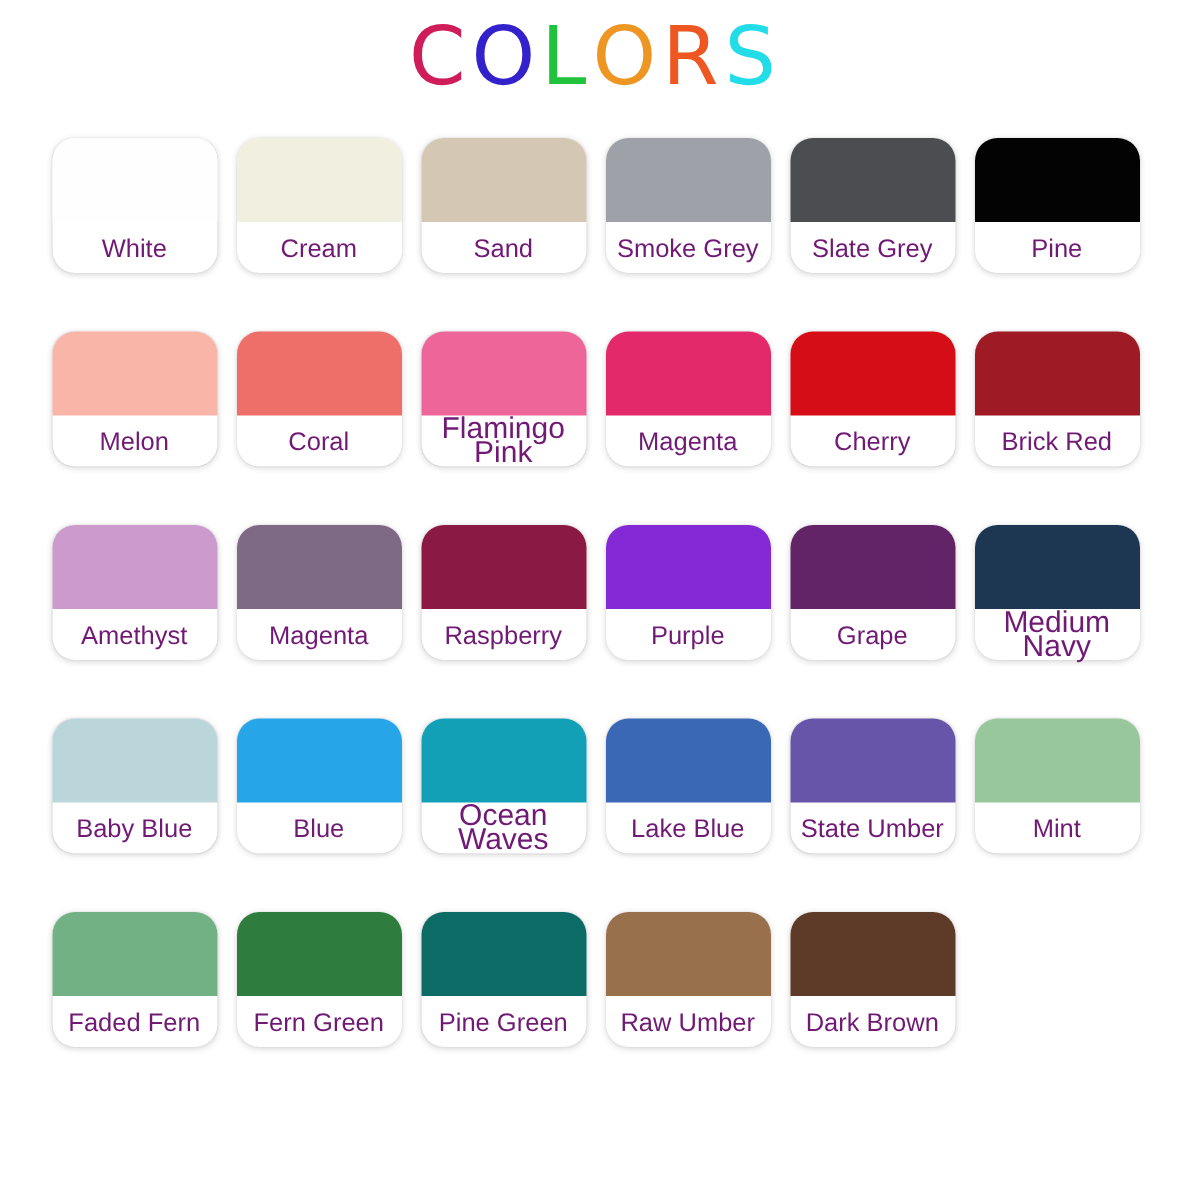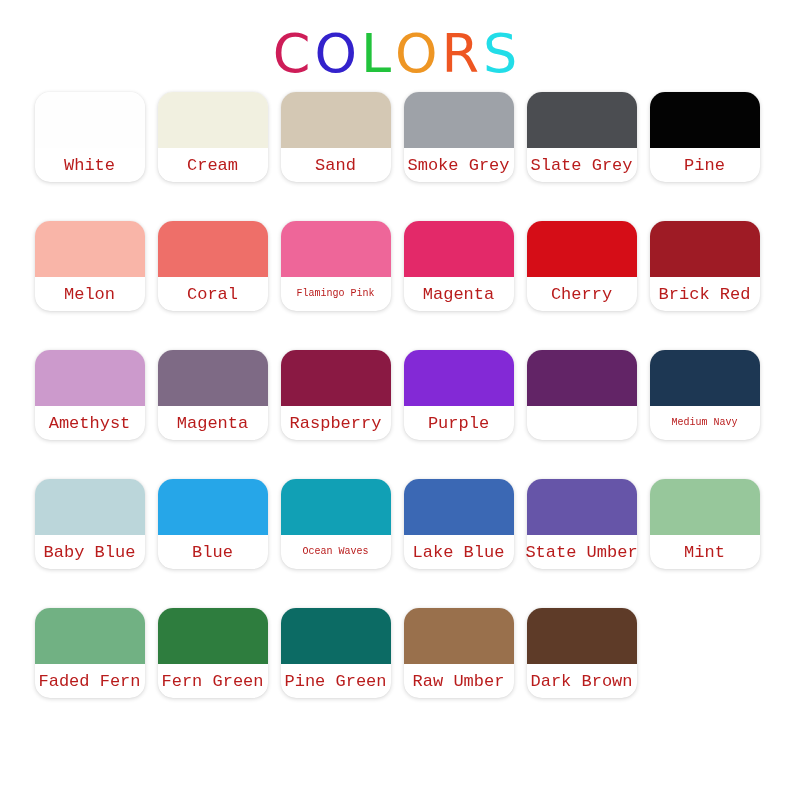--- a/index.html
+++ b/index.html
@@ -17,21 +17,21 @@
   .page {
     position: relative;
     width: 794px;
     height: 794px;
     box-sizing: border-box;
   }
 
   
   .title {
     text-align: center;
-    padding-top: 24px;
+    padding-top: 8px;
     height: 72px;
     box-sizing: border-box;
     white-space: nowrap;
     letter-spacing: 4px;
   }
   .title-letter {
     font-family: "DejaVu Sans", "Liberation Sans", sans-serif;
     font-size: 54px;
     font-weight: 400;
     line-height: 60px;
@@ -80,28 +80,28 @@
     top: 56px;
     width: 130px;
     height: 34px;
     display: flex;
     align-items: center;
     justify-content: center;
     text-align: center;
   }
 
   .swatch-label {
-    font-family: Liberation Mono, monospace;
+    font-family: Liberation Sans, sans-serif;
     font-size: 17px;
-    color: #b91c1c;
+    color: #701a75;
     line-height: 19px;
     white-space: nowrap;
   }
   .swatch-label.two-line {
-    font-size: 10px;
+    font-size: 20px;
     line-height: 16px;
     white-space: normal;
     max-width: 86px;
   }
 </style>
 </head>
 <body>
 
 <div class="page">
 
@@ -199,20 +199,23 @@
         </div>
       </div>
       <div class="swatch-card">
         <div class="swatch-color" style="background: rgb(131, 41, 214);"></div>
         <div class="swatch-label-band">
           <span class="swatch-label">Purple</span>
         </div>
       </div>
       <div class="swatch-card">
         <div class="swatch-color" style="background: rgb(98, 36, 102);"></div>
+        <div class="swatch-label-band">
+          <span class="swatch-label">Grape</span>
+        </div>
       </div>
       <div class="swatch-card">
         <div class="swatch-color" style="background: rgb(29, 55, 83);"></div>
         <div class="swatch-label-band">
           <span class="swatch-label two-line">Medium Navy</span>
         </div>
       </div>
       <div class="swatch-card">
         <div class="swatch-color" style="background: rgb(187, 214, 218);"></div>
         <div class="swatch-label-band">

